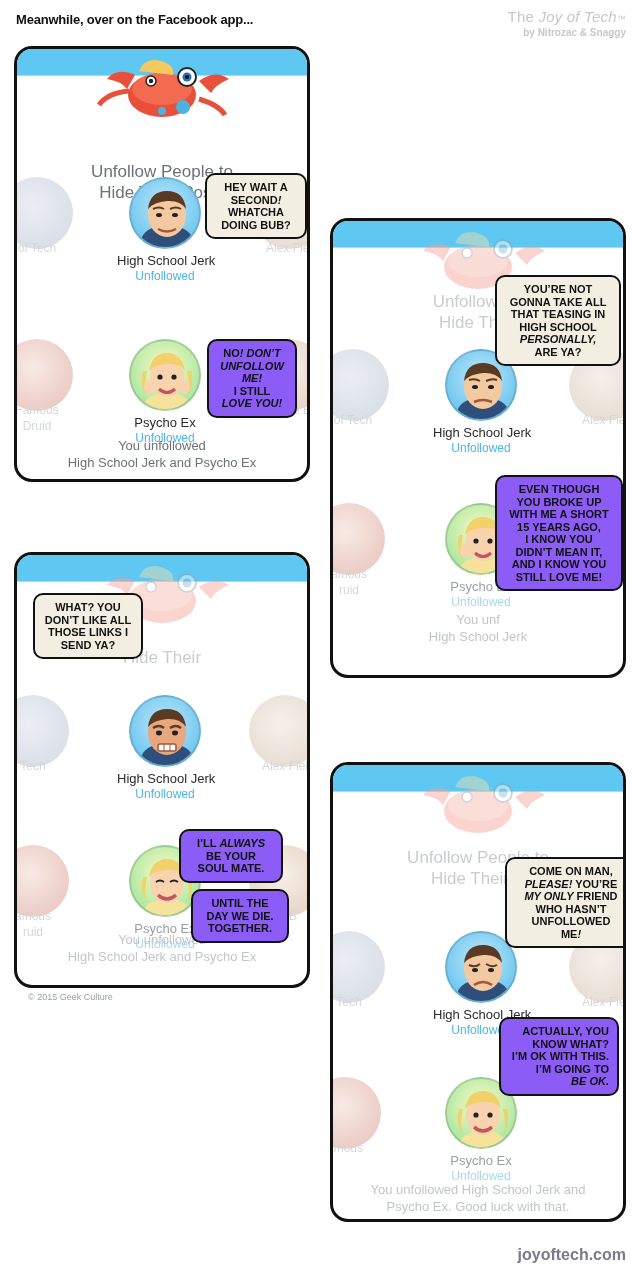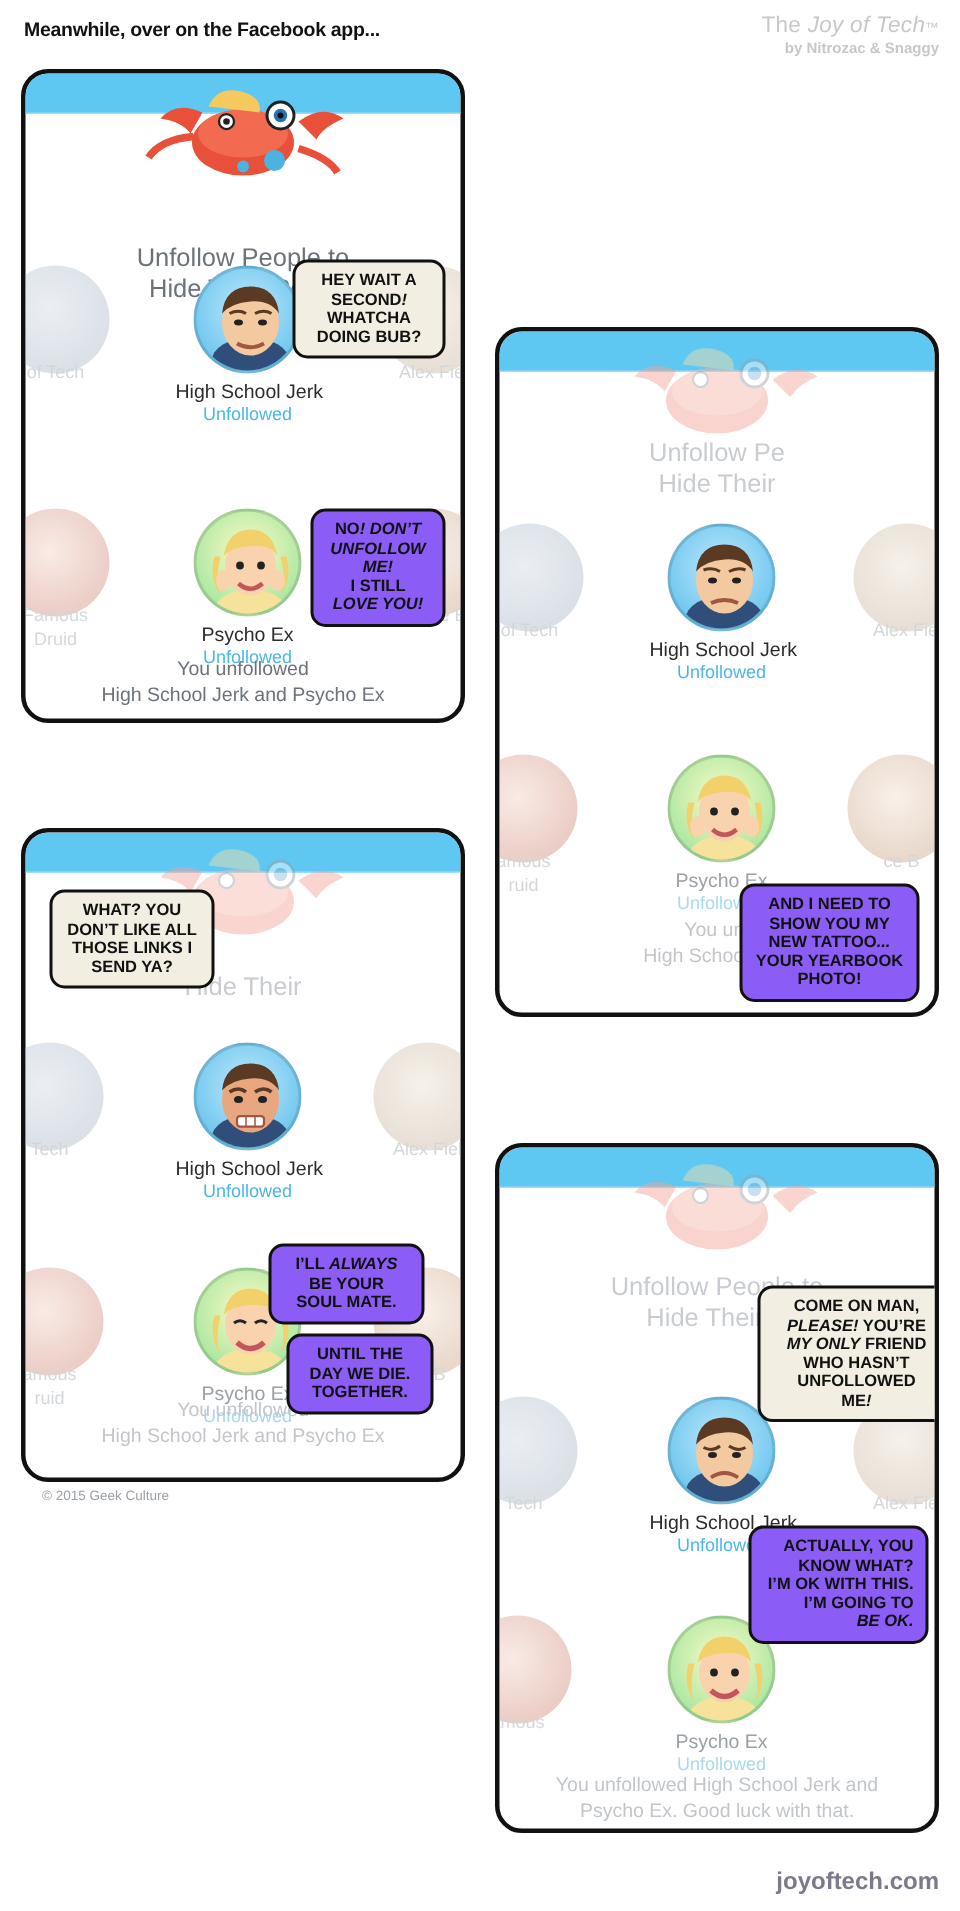--- a/index.html
+++ b/index.html
@@ -199,21 +199,21 @@
     </div>
     <div class="pname">Psycho Ex</div>
     <div class="pstatus">Unfollowed</div>
   </div>
 
   <div class="footnote" style="top:388px;">
     <div>You unfollowed</div>
     <div>High School Jerk and Psycho Ex</div>
   </div>
 
-  <div class="bub cream" style="left:178px;top:124px;width:102px;">HEY WAIT A<br>SECOND<i>!</i><br>WHATCHA<br>DOING BUB?</div>
+  <div class="bub cream" style="left:188px;top:124px;width:102px;">HEY WAIT A<br>SECOND<i>!</i><br>WHATCHA<br>DOING BUB?</div>
   <div class="bub pink" style="left:190px;top:290px;width:90px;">NO<i>! DON’T</i><br><i>UNFOLLOW</i><br><i>ME!</i><br>I STILL<br><i>LOVE YOU!</i></div>
 </div>
 
 <div class="panel" style="left:330px;top:218px;width:296px;height:460px;">
   <div class="topbar"></div>
   <svg class="crab" viewBox="0 0 150 70" style="opacity:.45">
     <ellipse cx="75" cy="40" rx="34" ry="22" fill="#f3a193"></ellipse>
     <ellipse cx="75" cy="34" rx="30" ry="16" fill="#f6b5a6"></ellipse>
     <path d="M48 20 q-18 -8 -28 4 q14 2 20 10 z" fill="#f3a193"></path>
     <path d="M112 26 q16 -12 30 -2 q-14 6 -18 14 z" fill="#f3a193"></path>
@@ -276,21 +276,22 @@
     </div>
     <div class="pname dim">Psycho Ex</div>
     <div class="pstatus dim">Unfollowed</div>
   </div>
 
   <div class="footnote dim" style="top:390px;">
     <div>You unf</div>
     <div>High School Jerk</div>
   </div>
 
-  <div class="bub pink" style="left:160px;top:368px;width:120px;">AND I NEED TO<br>SHOW YOU MY<br>NEW TATTOO<i>...</i><br>YOUR YEARBOOK<br>PHOTO!</div>
+  <div class="bub cream" style="left:162px;top:54px;width:126px;">YOU’RE NOT<br>GONNA TAKE ALL<br>THAT TEASING IN<br>HIGH SCHOOL<br><i>PERSONALLY,</i><br>ARE YA?</div>
+  <div class="bub pink" style="left:162px;top:254px;width:128px;">EVEN THOUGH<br>YOU BROKE UP<br>WITH ME A SHORT<br>15 YEARS AGO,<br>I KNOW YOU<br>DIDN’T MEAN IT,<br>AND I KNOW YOU<br>STILL LOVE ME!</div>
 </div>
 
 <div class="panel" style="left:14px;top:552px;width:296px;height:436px;">
   <div class="topbar"></div>
   <svg class="crab" viewBox="0 0 150 70" style="opacity:.45">
     <ellipse cx="75" cy="40" rx="34" ry="22" fill="#f3a193"></ellipse>
     <ellipse cx="75" cy="34" rx="30" ry="16" fill="#f6b5a6"></ellipse>
     <path d="M48 20 q-18 -8 -28 4 q14 2 20 10 z" fill="#f3a193"></path>
     <path d="M112 26 q16 -12 30 -2 q-14 6 -18 14 z" fill="#f3a193"></path>
     <path d="M52 16 q6 -14 22 -10 q14 4 12 14 z" fill="#f7e0a8"></path>

